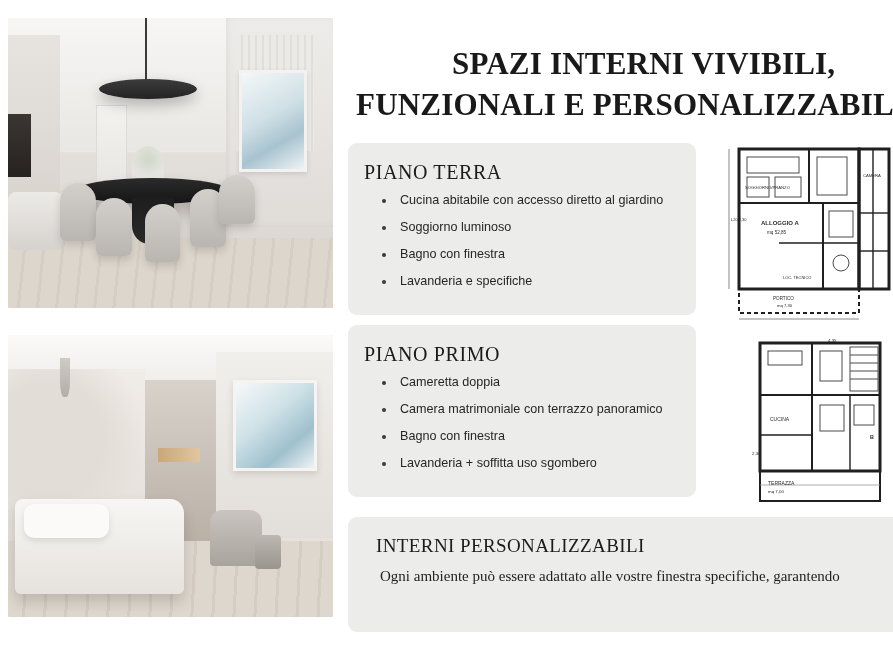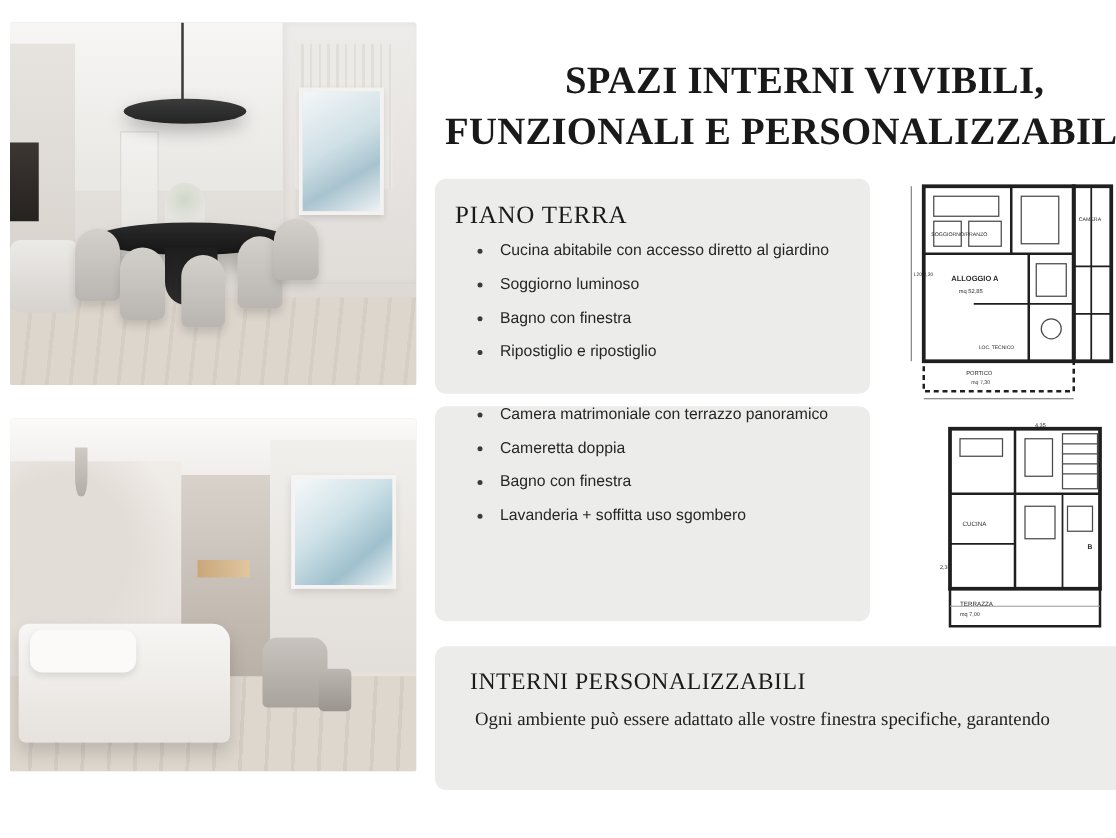--- a/index.html
+++ b/index.html
@@ -329,28 +329,29 @@
   <span class="line1">SPAZI INTERNI VIVIBILI,</span>
   <span class="line2">FUNZIONALI E PERSONALIZZABILI</span>
 </h1>
 
 <section class="card card-terra">
   <div class="card-title">PIANO TERRA</div>
   <ul>
     <li>Cucina abitabile con accesso diretto al giardino</li>
     <li>Soggiorno luminoso</li>
     <li>Bagno con finestra</li>
-    <li>Ripostiglio e ripostiglio</li>
+    <li>Lavanderia e specifiche</li>
   </ul>
 </section>
 
 <section class="card card-primo">
+  <div class="card-title">PIANO PRIMO</div>
   <ul>
+    <li>Cameretta doppia</li>
     <li>Camera matrimoniale con terrazzo panoramico</li>
-    <li>Cameretta doppia</li>
     <li>Bagno con finestra</li>
     <li>Lavanderia + soffitta uso sgombero</li>
   </ul>
 </section>
 
 <section class="card card-custom">
   <div class="custom-title">INTERNI PERSONALIZZABILI</div>
   <p class="custom-body">Ogni ambiente può essere adattato alle vostre finestra specifiche, garantendo</p>
 </section>
 

